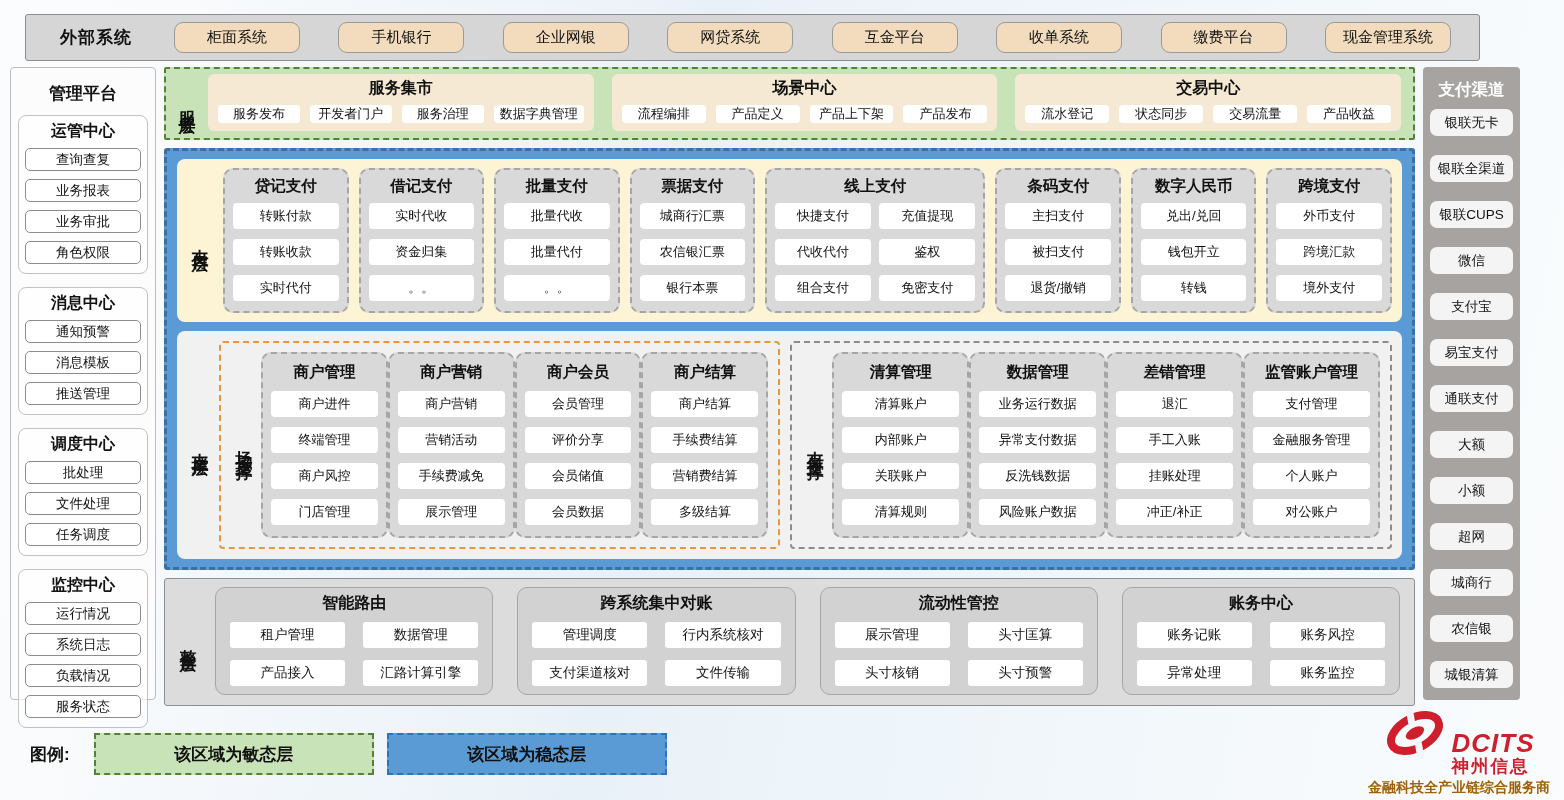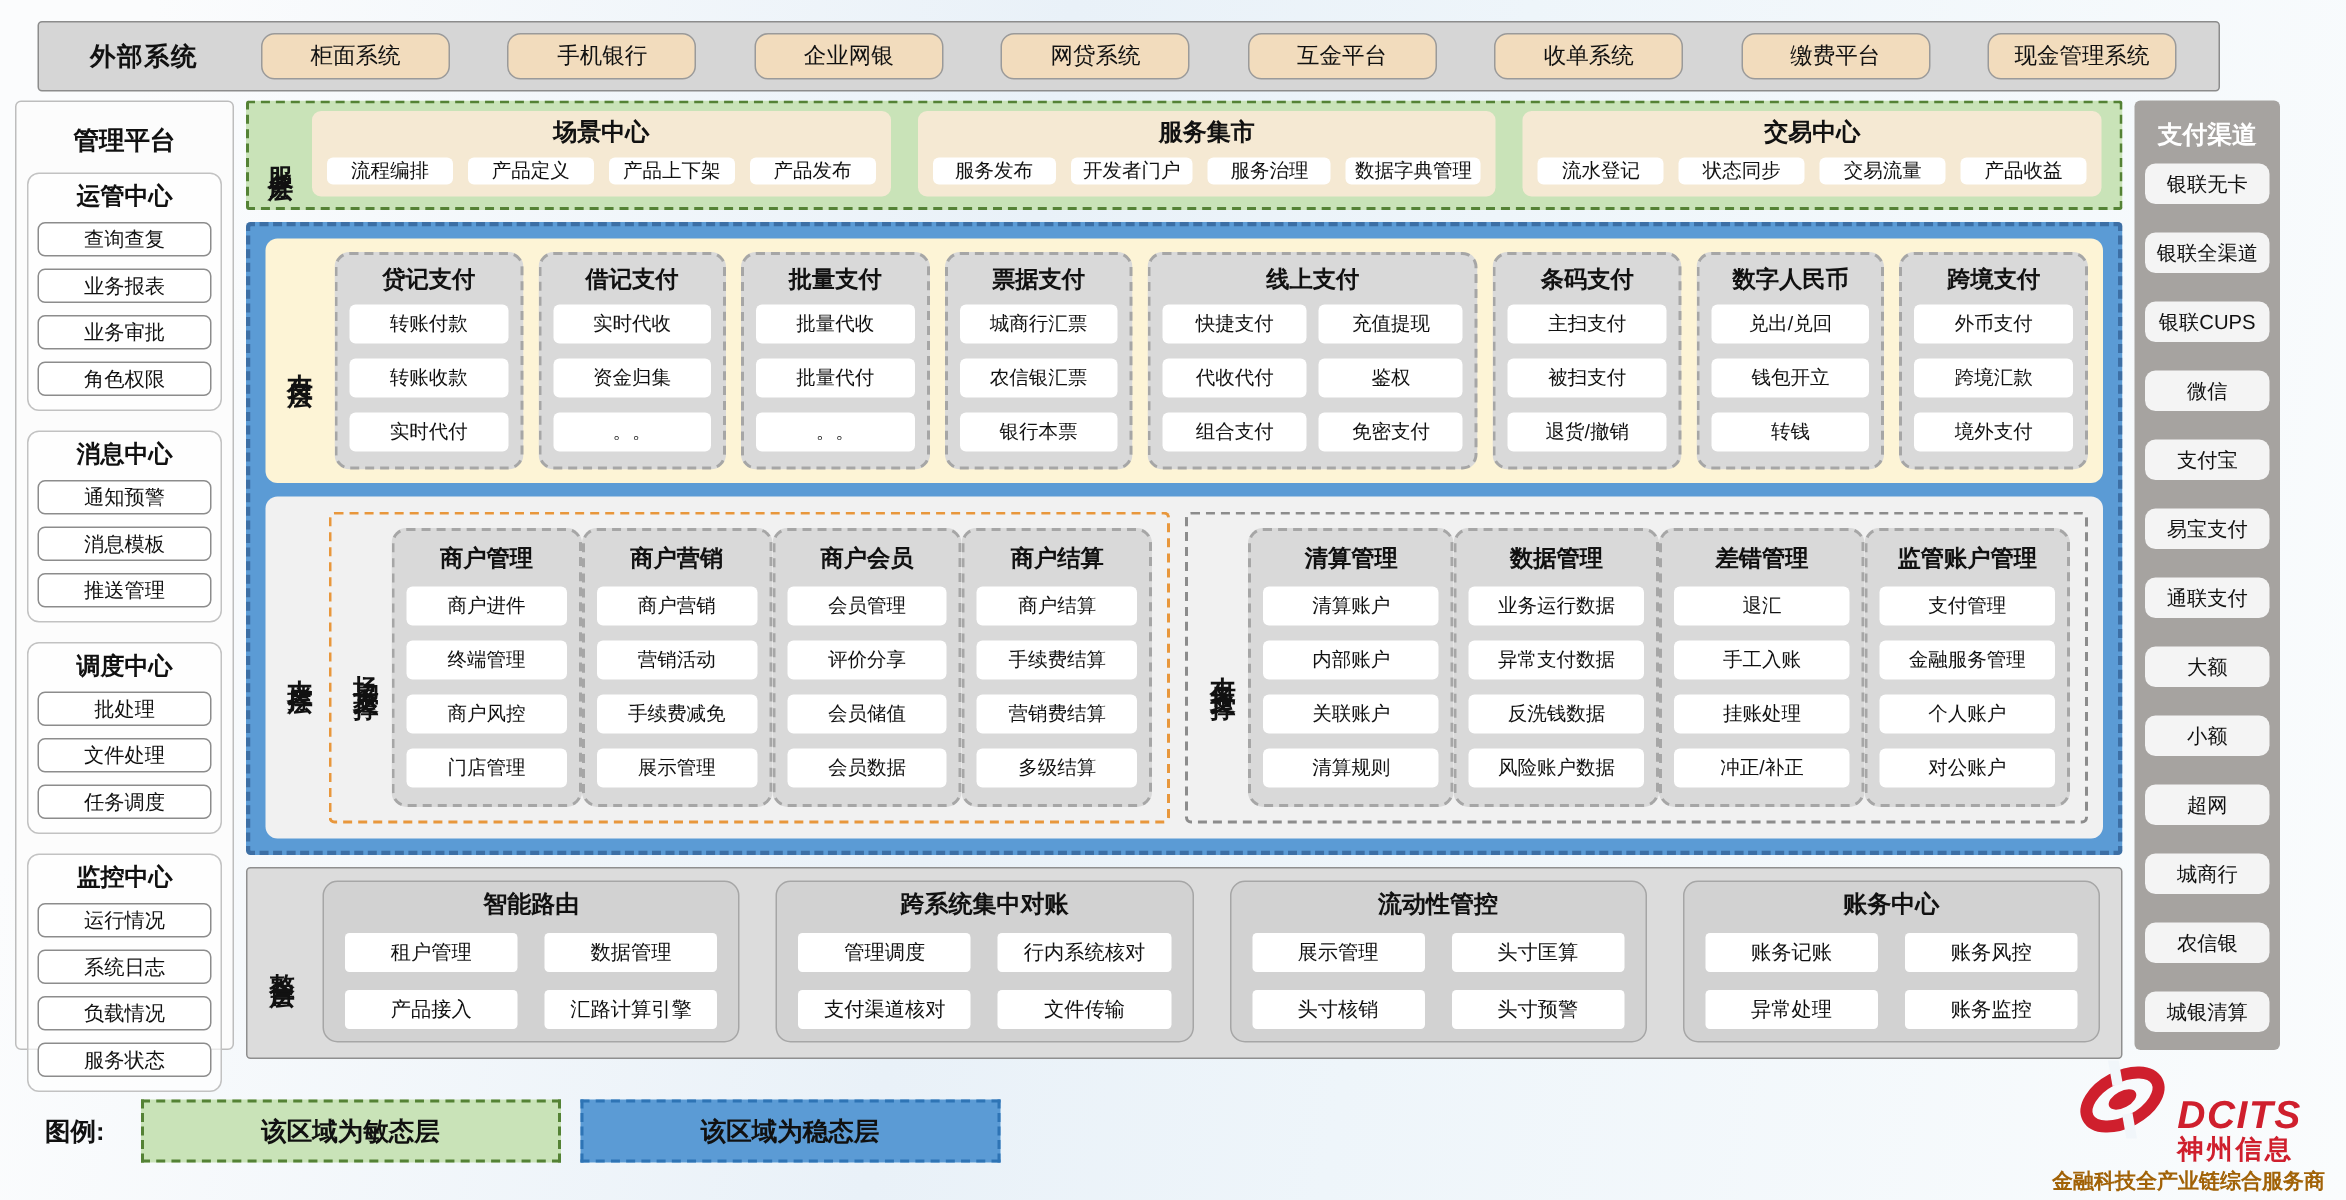--- a/index.html
+++ b/index.html
@@ -197,35 +197,35 @@
         </div>
       </div>
   </div>
 
   <div class="center">
 
     <div class="service-layer">
       <div class="vlabel">服务层</div>
       <div class="svc-panels" id="svc-panels">
           <div class="svc-panel">
+            <div class="svc-title">服务集市</div>
+            <div class="svc-items">
+              <div class="svc-btn">服务发布</div>
+              <div class="svc-btn">开发者门户</div>
+              <div class="svc-btn">服务治理</div>
+              <div class="svc-btn">数据字典管理</div>
+            </div>
+          </div>
+          <div class="svc-panel">
             <div class="svc-title">场景中心</div>
             <div class="svc-items">
               <div class="svc-btn">流程编排</div>
               <div class="svc-btn">产品定义</div>
               <div class="svc-btn">产品上下架</div>
               <div class="svc-btn">产品发布</div>
-            </div>
-          </div>
-          <div class="svc-panel">
-            <div class="svc-title">服务集市</div>
-            <div class="svc-items">
-              <div class="svc-btn">服务发布</div>
-              <div class="svc-btn">开发者门户</div>
-              <div class="svc-btn">服务治理</div>
-              <div class="svc-btn">数据字典管理</div>
             </div>
           </div>
           <div class="svc-panel">
             <div class="svc-title">交易中心</div>
             <div class="svc-items">
               <div class="svc-btn">流水登记</div>
               <div class="svc-btn">状态同步</div>
               <div class="svc-btn">交易流量</div>
               <div class="svc-btn">产品收益</div>
             </div>

